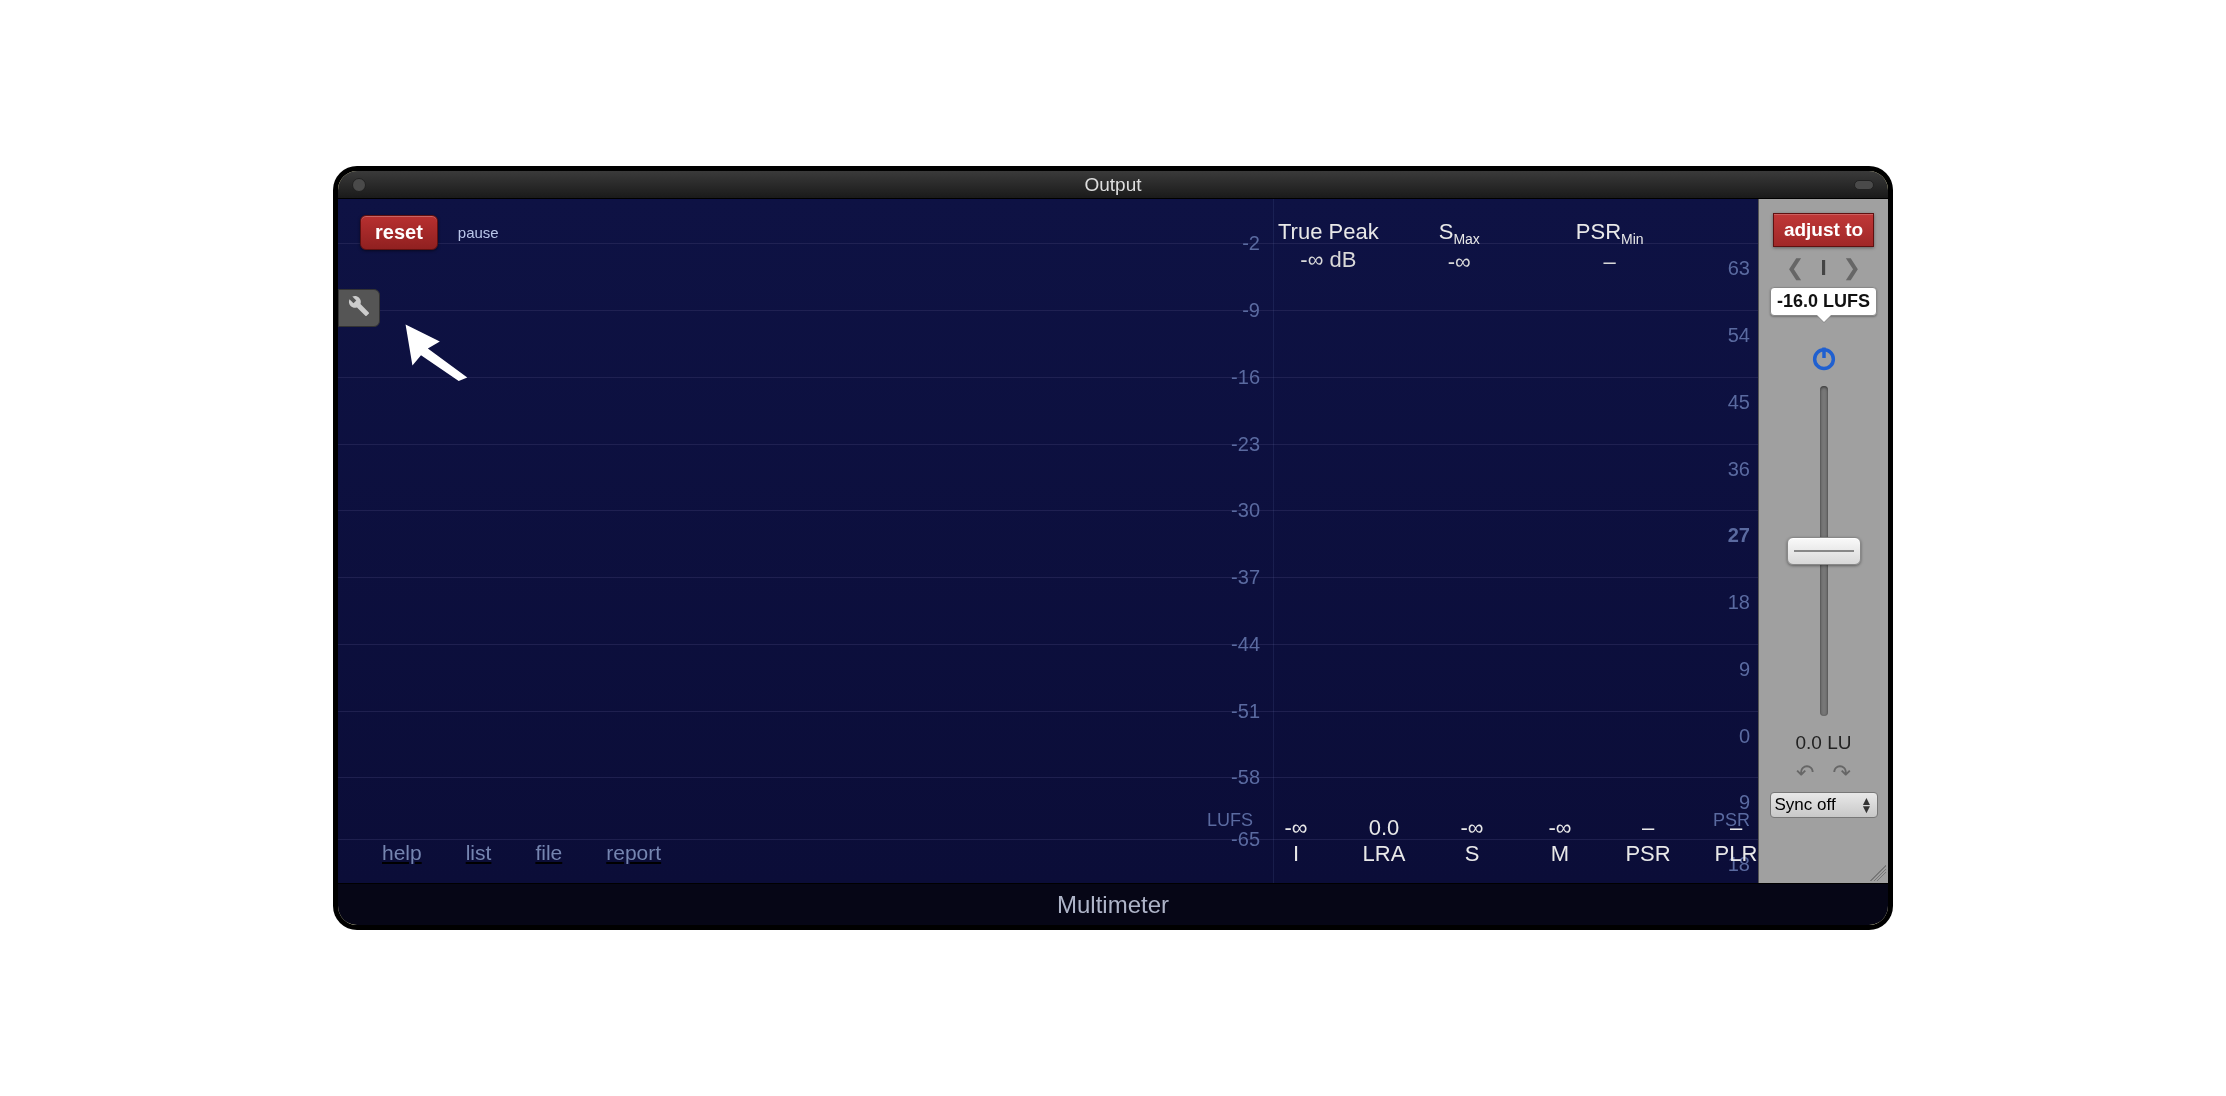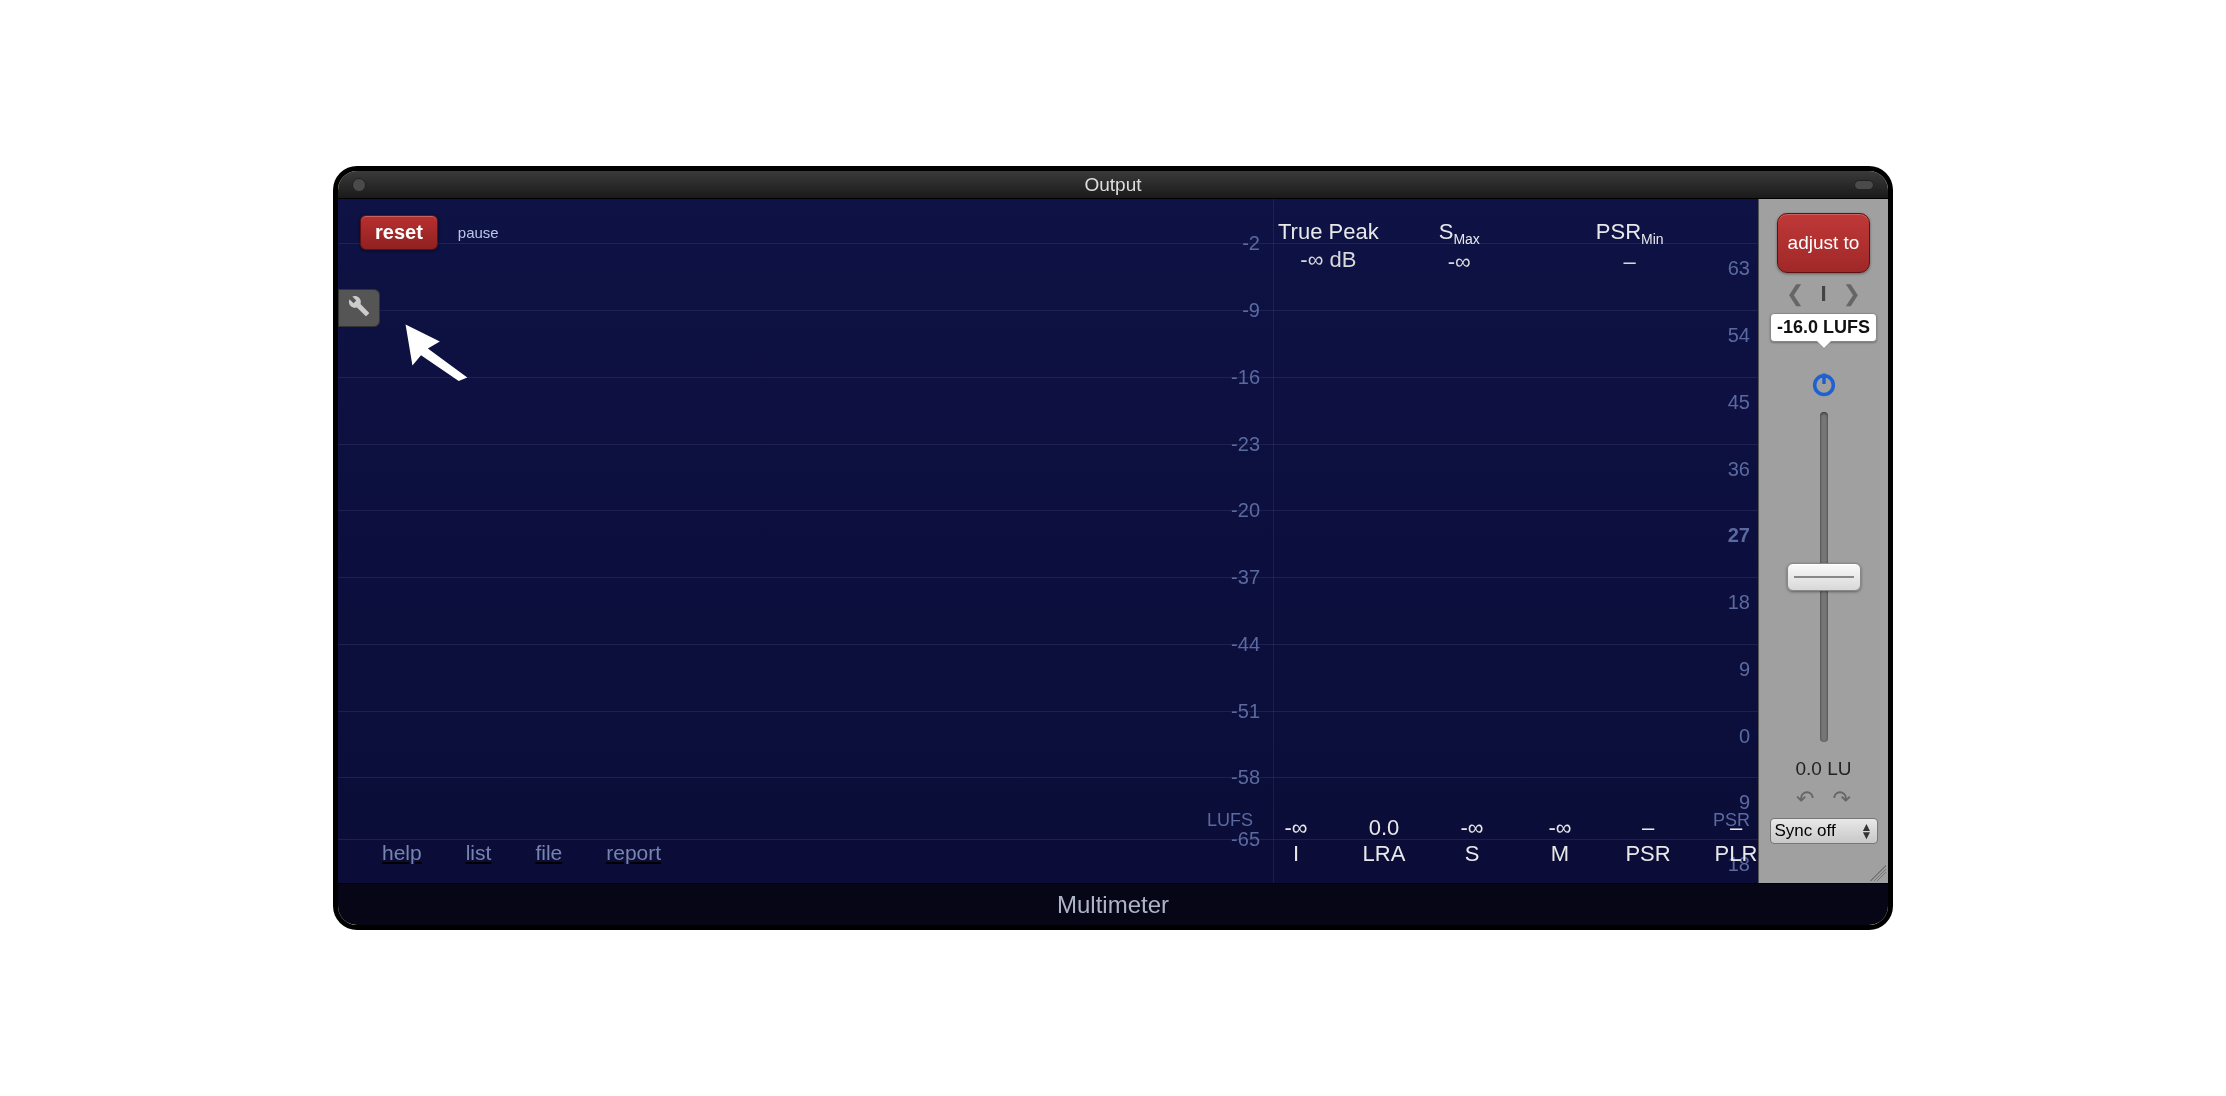--- a/index.html
+++ b/index.html
@@ -204,24 +204,24 @@
     width:130px;
     background:var(--side-bg);
     display:flex;flex-direction:column;
     align-items:center;
     border-left:1px solid #555;
     position:relative;
   }
   .adjust-btn{
     margin-top:14px;
     background:linear-gradient(#c03838,#a02828);
-    color:#fff;font-size:19px;font-weight:400;
+    color:#fff;font-size:19px;font-weight:700;
     border:1px solid #601010;
-    border-radius:10px;
-    padding:18px 10px;
+    border-radius:0;
+    padding:5px 10px;
     box-shadow:inset 0 1px 0 rgba(255,255,255,.2),0 1px 3px rgba(0,0,0,.4);
     cursor:pointer;
   }
 
   .arrow-row{
     margin-top:8px;
     display:flex;align-items:center;gap:16px;
     color:#666;font-size:22px;
   }
   .arrow-row .arrow{cursor:pointer;}
@@ -337,21 +337,21 @@
           <div class="grid-line" style="top: 84.5%;"></div>
           <div class="grid-line" style="top: 93.5%;"></div>
         </div>
 
       <div class="scale-left" id="scale-left">
         <div class="unit">LUFS</div>
       <div class="tick" style="top: 6.5%;">-2</div>
           <div class="tick" style="top: 16.2%;">-9</div>
           <div class="tick" style="top: 26%;">-16</div>
           <div class="tick" style="top: 35.8%;">-23</div>
-          <div class="tick" style="top: 45.5%;">-20</div>
+          <div class="tick" style="top: 45.5%;">-30</div>
           <div class="tick" style="top: 55.3%;">-37</div>
           <div class="tick" style="top: 65%;">-44</div>
           <div class="tick" style="top: 74.8%;">-51</div>
           <div class="tick" style="top: 84.5%;">-58</div>
           <div class="tick" style="top: 93.5%;">-65</div>
         </div>
 
       <div class="scale-right" id="scale-right">
         <div class="unit">PSR</div>
       <div class="tick" style="top: 6.5%;">63</div>
@@ -387,21 +387,21 @@
 
       <div class="top-readouts">
         <div class="ro">
           <div class="ro-label">True Peak</div>
           <div class="ro-val">-∞ dB</div>
         </div>
         <div class="ro">
           <div class="ro-label"><span>S</span><span class="sub">Max</span></div>
           <div class="ro-val">-∞</div>
         </div>
-        <div class="ro" style="margin-left:56px">
+        <div class="ro" style="margin-left:36px">
           <div class="ro-label"><span>PSR</span><span class="sub">Min</span></div>
           <div class="ro-val">–</div>
         </div>
       </div>
 
       <div class="bottom-readouts" id="bottom-readouts">
           <div class="br">
             <div class="br-val">-∞</div>
             <div class="br-lab">I</div>
           </div>

